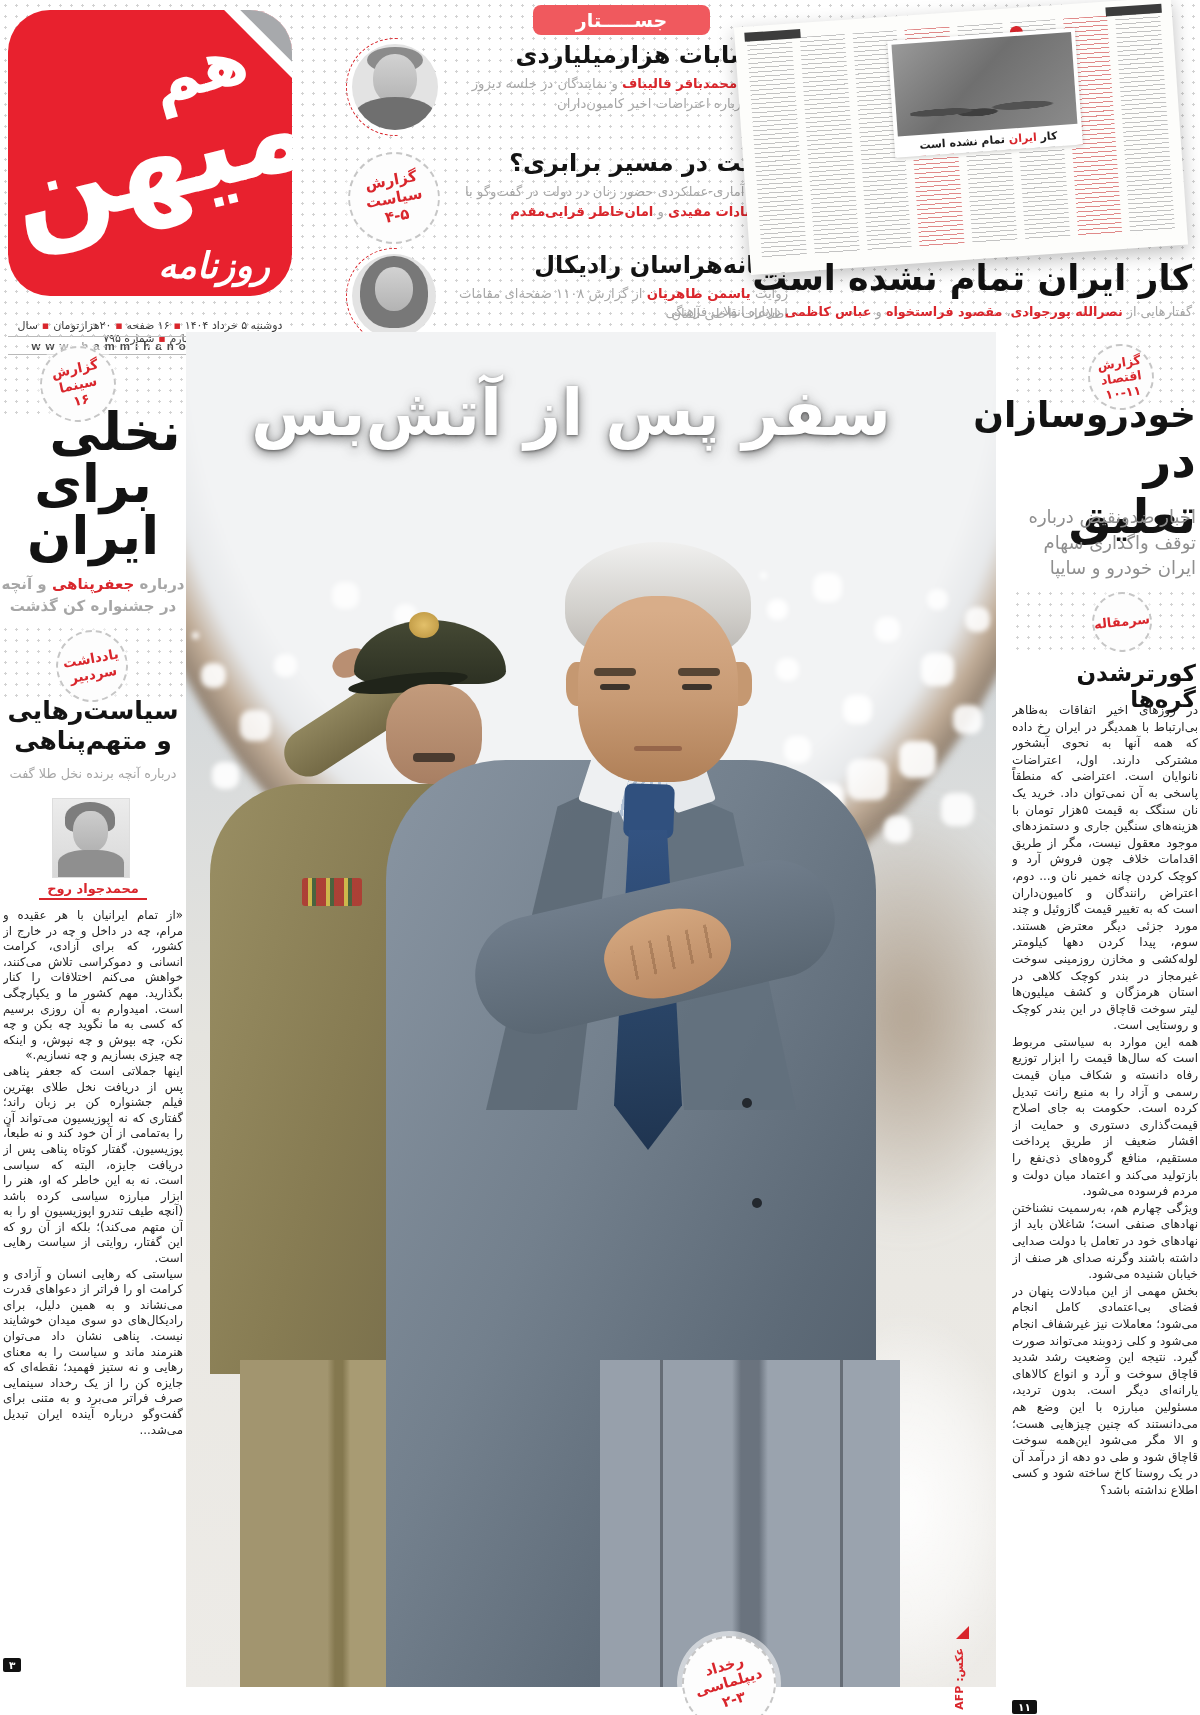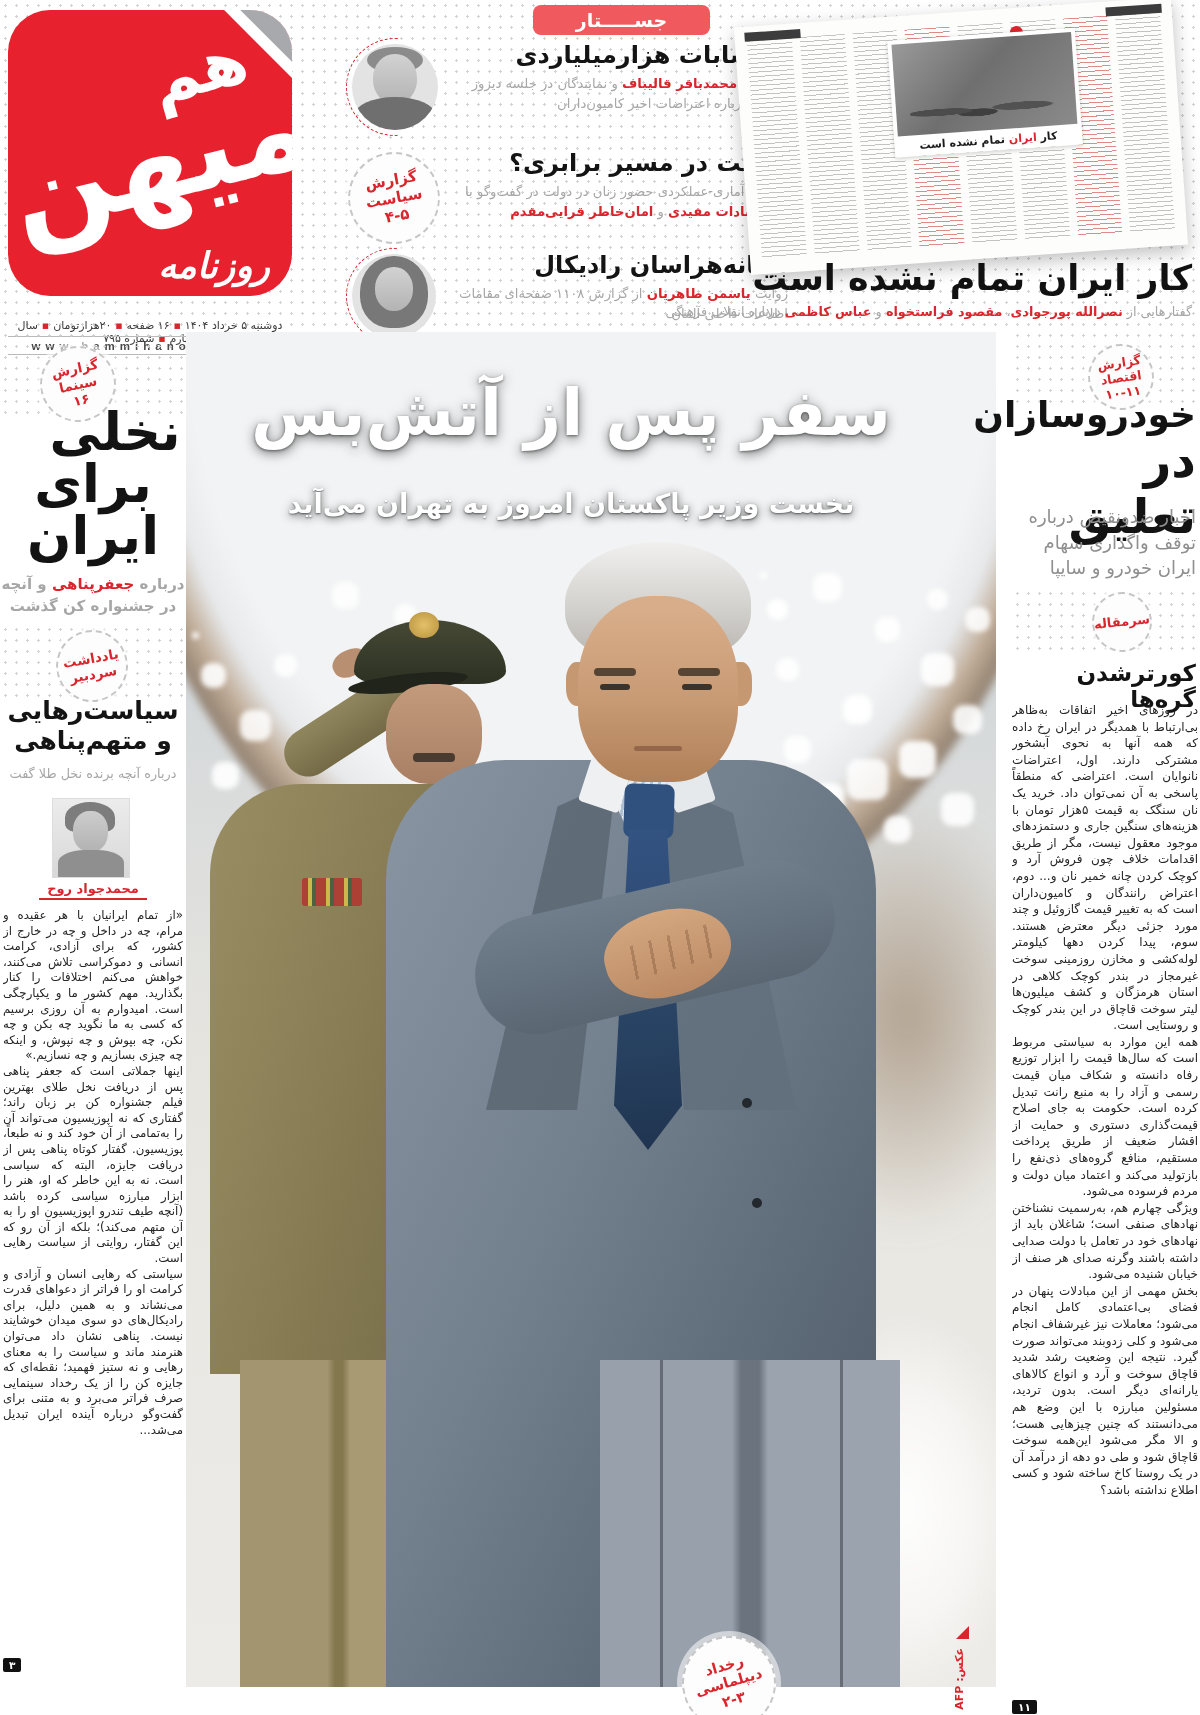--- a/index.html
+++ b/index.html
@@ -296,21 +296,20 @@
   <div class="pm-hand">
       <i></i>
     </div>
   <div class="pm-btn" style="left:556px; top:766px;"></div>
   <div class="pm-btn" style="left:566px; top:866px;"></div>
   <div class="pm-legs">
       <i></i>
     </div>
 
   <div id="main-headline" dir="rtl">سفر پس از آتش‌بس</div>
-  <div id="main-subhead" dir="rtl">نخست وزیر پاکستان امروز به تهران می‌آید</div>
 </div>
 
 <div class="cbadge abs" id="event-badge">رخداد
 دیپلماسی
 ۲-۳</div>
 <div id="credit-tri" class="abs"></div>
 <div id="credit" class="abs">عکس: AFP</div>
 
 <div id="rightcol" class="abs" dir="rtl">
   <div class="dotband dots" style="top:0; height:78px;"></div>

